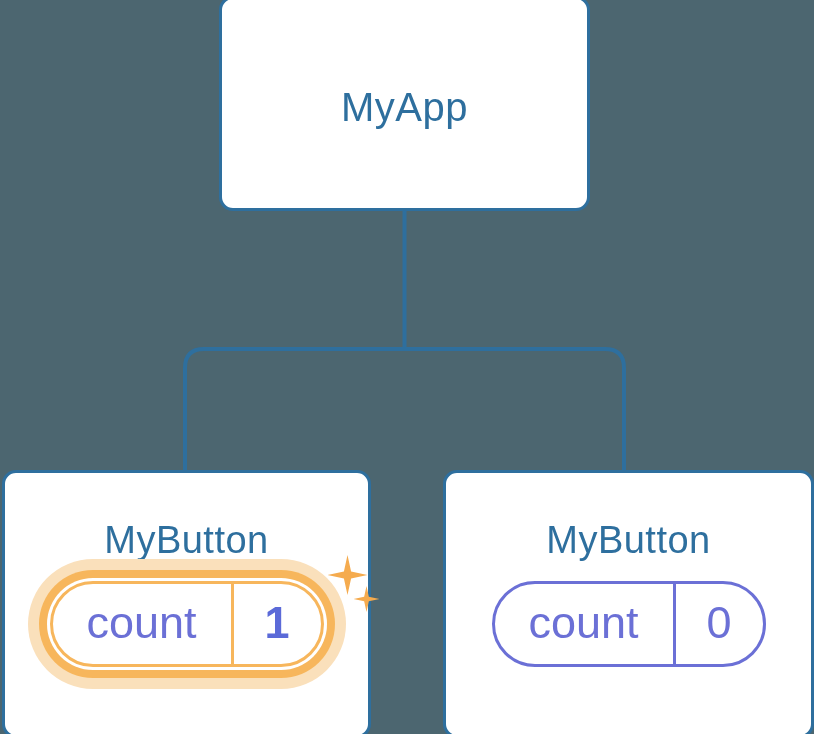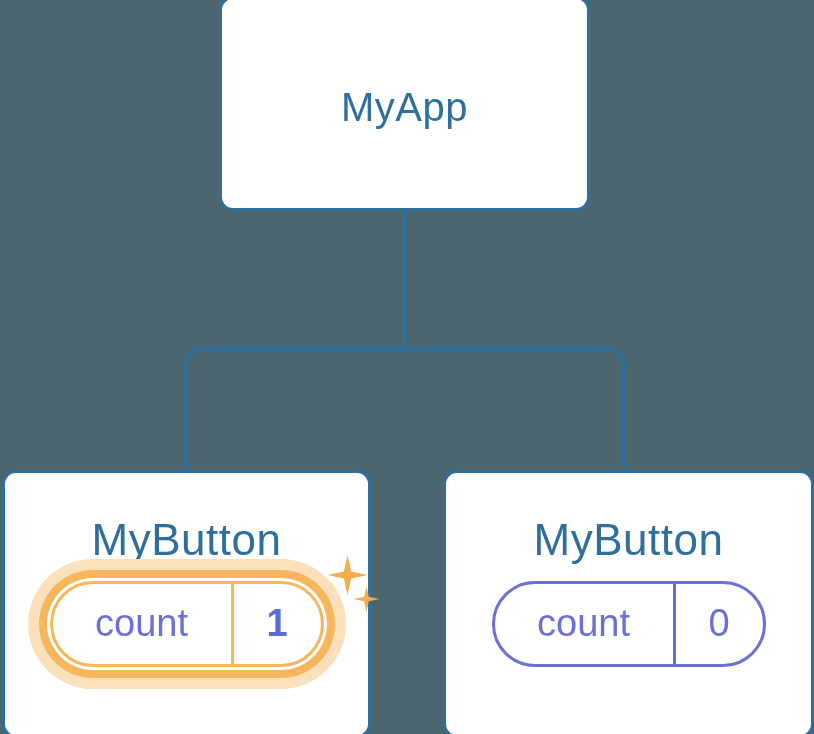--- a/index.html
+++ b/index.html
@@ -72,21 +72,21 @@
   #card-child-0 {
     left: 2px;
     width: 369px;
   }
   #card-child-1 {
     left: 443px;
     width: 371px;
   }
   .card-child .card-title {
     top: 44px;
-    font-size: 44px;
+    font-size: 38px;
     line-height: 46px;
   }
 
   
   .pill-wrap {
     position: absolute;
     left: 50%;
     transform: translateX(-50%);
     top: 108px;
   }
@@ -104,21 +104,21 @@
   }
 
   .pill-key,
   .pill-val {
     display: flex;
     align-items: center;
     justify-content: center;
     box-sizing: border-box;
     color: #6b70d6;
     font-family: "Liberation Sans", sans-serif;
-    font-size: 38px;
+    font-size: 45px;
     font-weight: 400;
     line-height: 1;
   }
   .pill-key {
     width: 178px;
     padding-bottom: 3px;
   }
   .pill-val {
     width: 90px;
     border-left: 3px solid #6b70d6;

